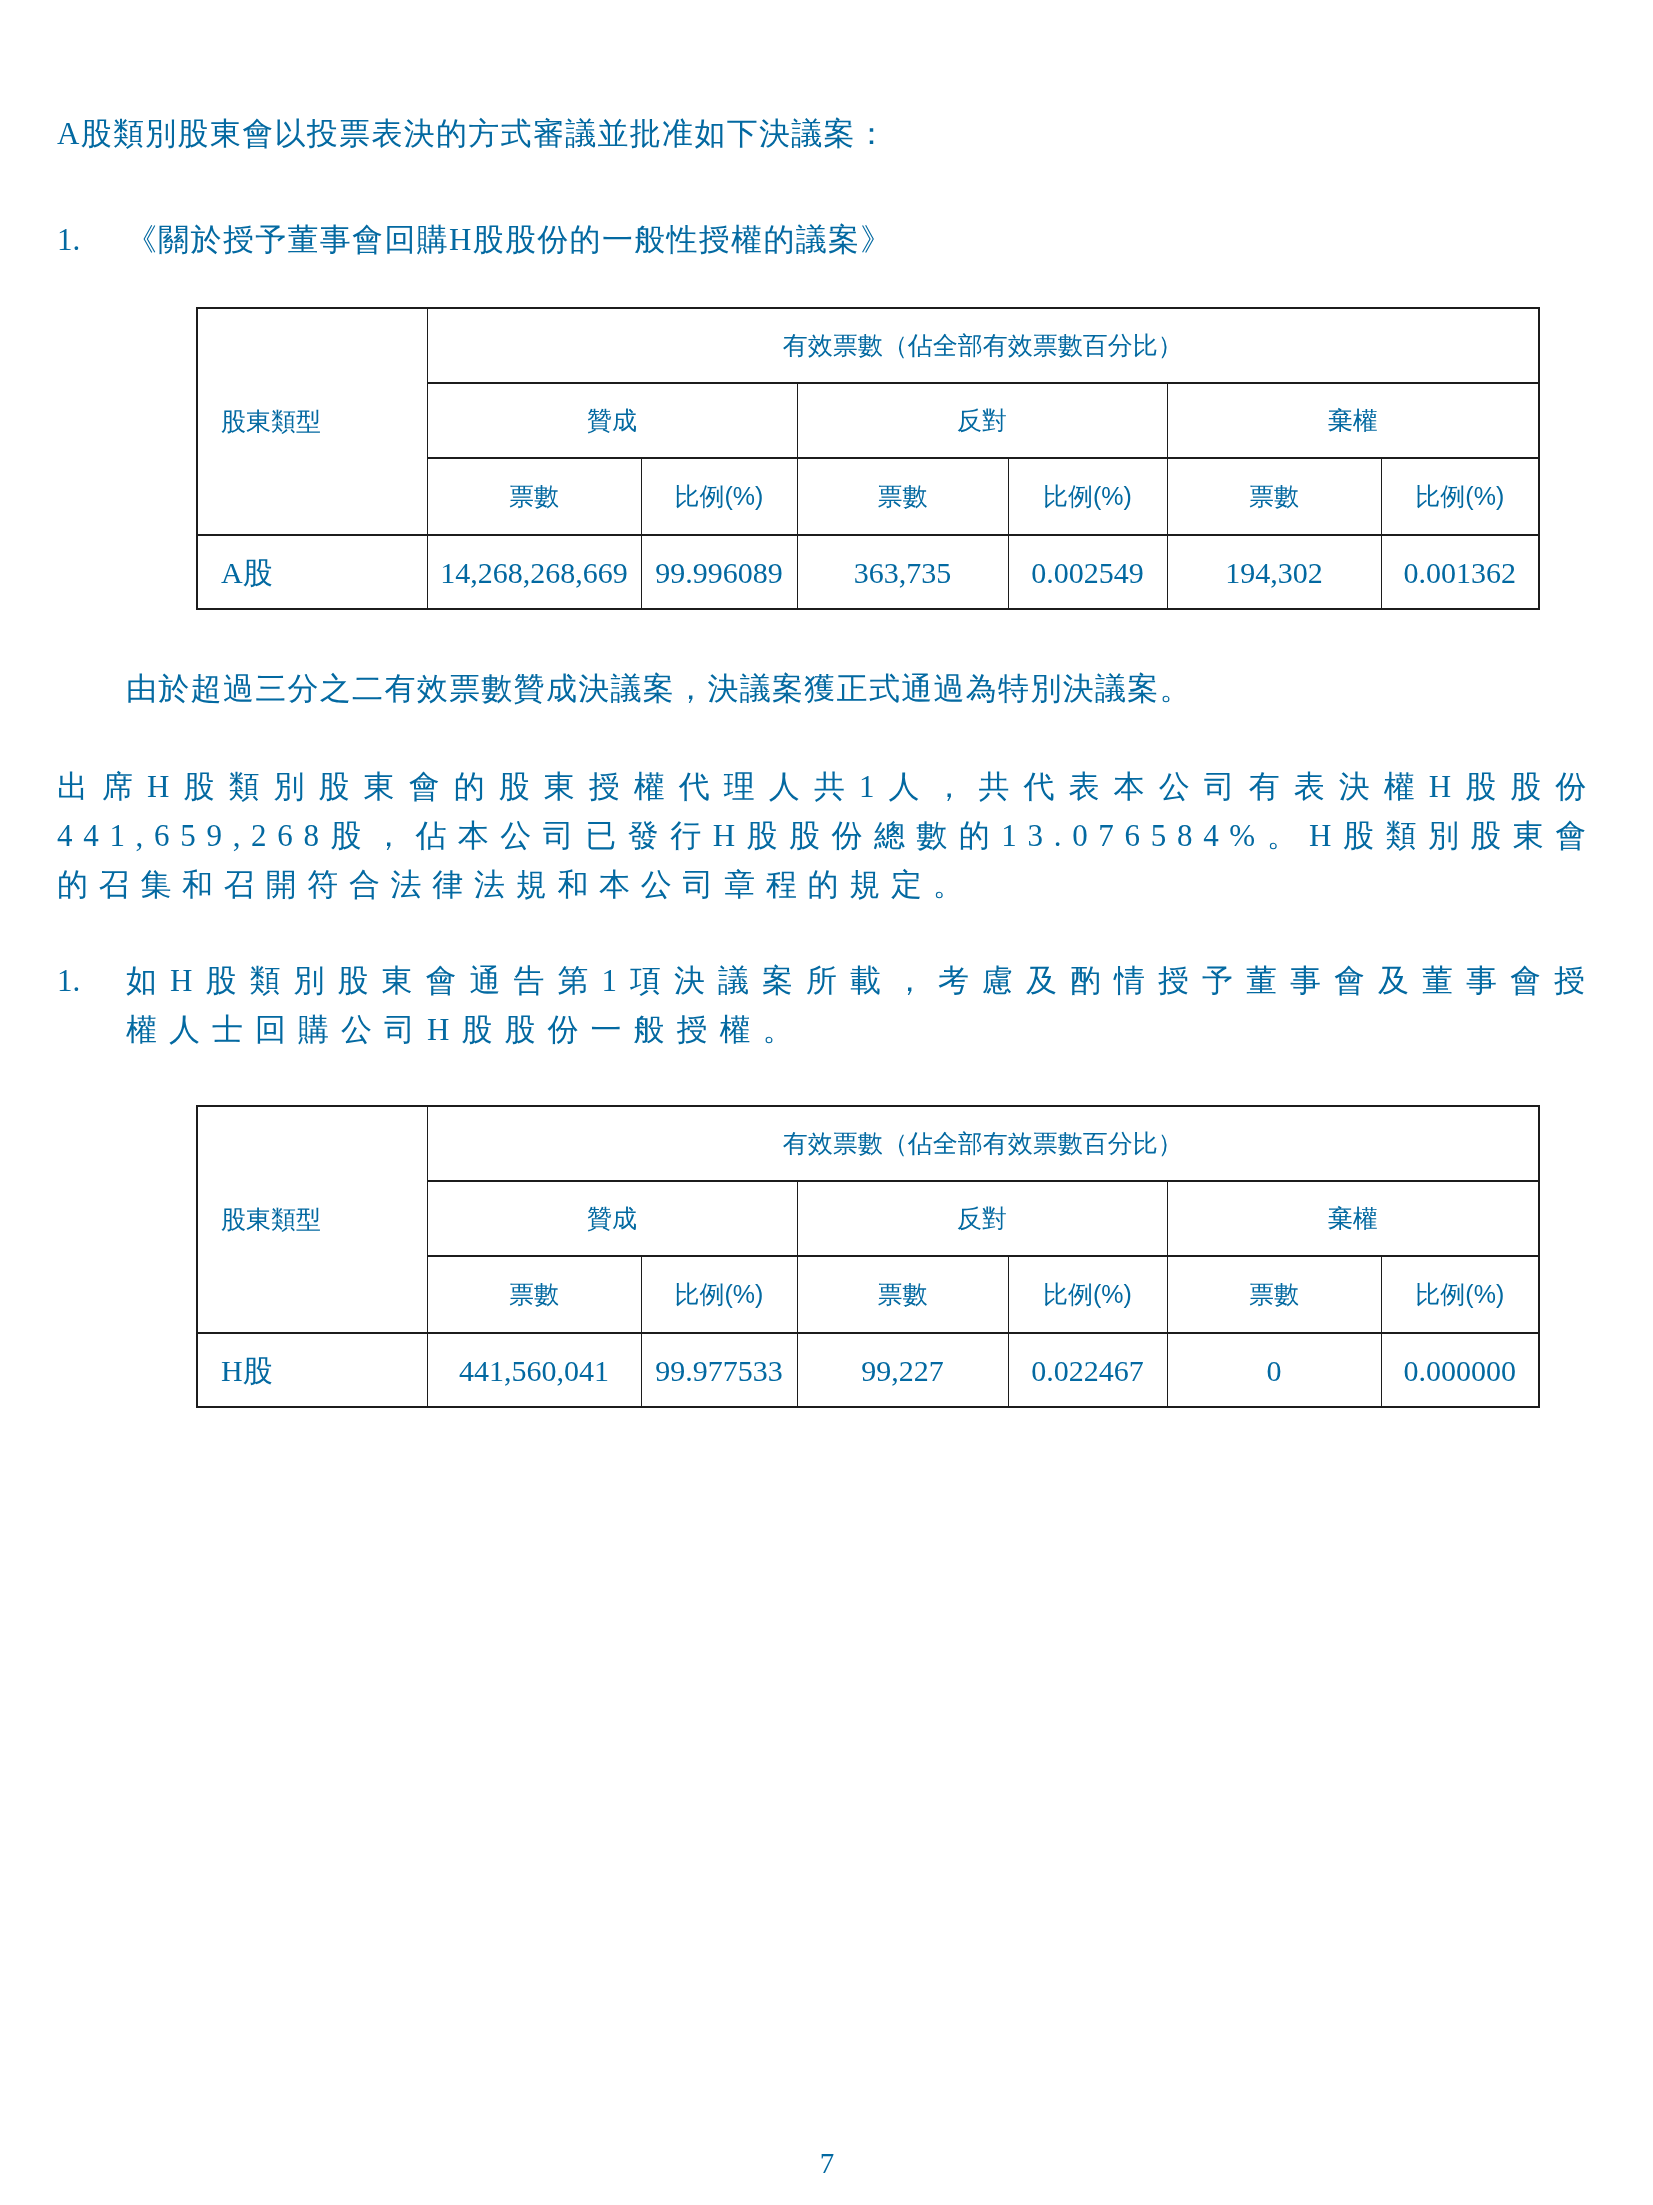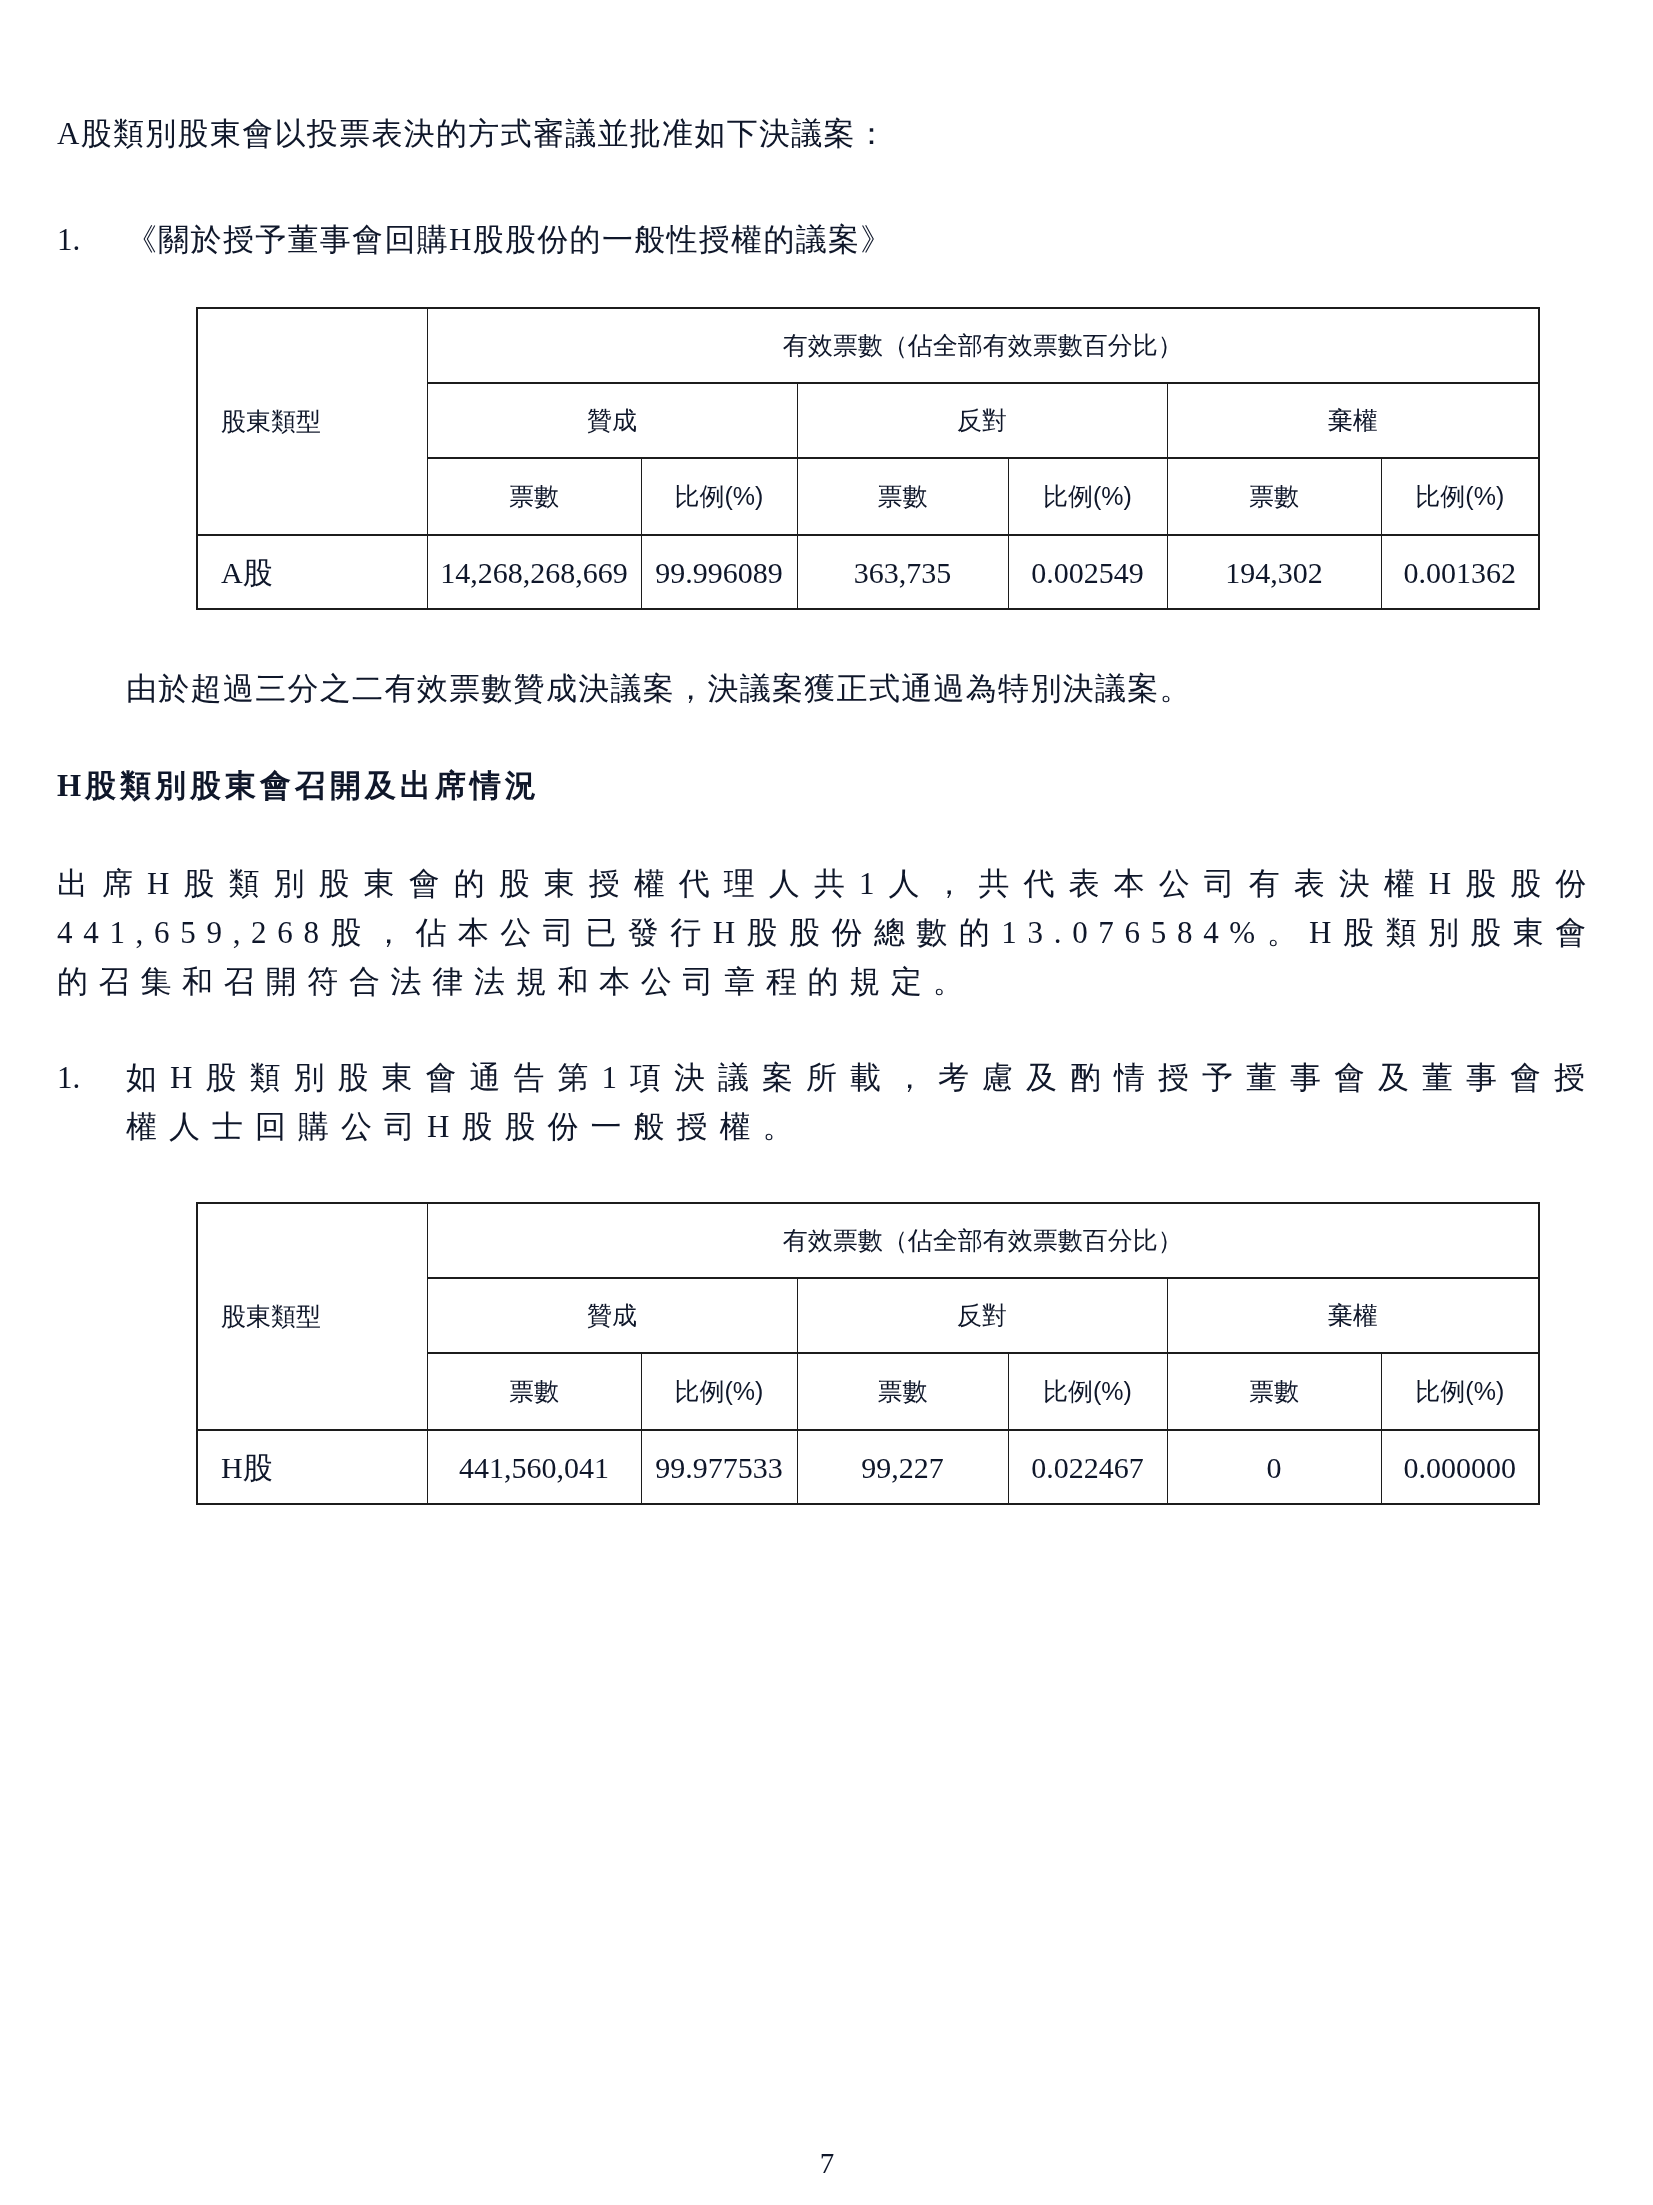--- a/index.html
+++ b/index.html
@@ -1,21 +1,21 @@
 <!DOCTYPE html>
 <html style="font-size:10.7px"><head>
 <meta charset="utf-8">
 <style>
   html, body { margin: 0; padding: 0; background: #ffffff; }
   .page {
     position: relative;
     width: 1654px;
     height: 2205px;
     background: #ffffff;
-    color: #0f172a;
+    color: #0369a1;
     font-family: "Liberation Serif", "DejaVu Serif", serif;
     font-size: 31px;
     line-height: 49px;
     overflow: hidden;
   }
   .content { padding: 0 57px 0 57px; }
 
   .para { margin: 0; text-align: justify; }
   .tight { text-align: left; letter-spacing: 1.3px; }
   .spread  { letter-spacing: 12px; text-justify: inter-character; }
@@ -125,21 +125,20 @@
         <td>0.002549</td>
         <td>194,302</td>
         <td>0.001362</td>
       </tr>
     </tbody>
       </table>
 
     <p class="para tight p-pass">由於超過三分之二有效票數贊成決議案，決議案獲正式通過為特別決議案。</p>
 
 
-    <h2 class="h-heading">H股類別股東會召開及出席情況</h2>
 
 
     <p class="para spread p-h2">出席H股類別股東會的股東授權代理人共1人，共代表本公司有表決權H股股份441,659,268股，佔本公司已發行H股股份總數的13.076584%。H股類別股東會的召集和召開符合法律法規和本公司章程的規定。</p>
 
 
     <div class="list-item list-item-h">
       <span class="num">1.</span>
       <span class="itext spread">如H股類別股東會通告第1項決議案所載，考慮及酌情授予董事會及董事會授權人士回購公司H股股份一般授權。</span>
     </div>
 

